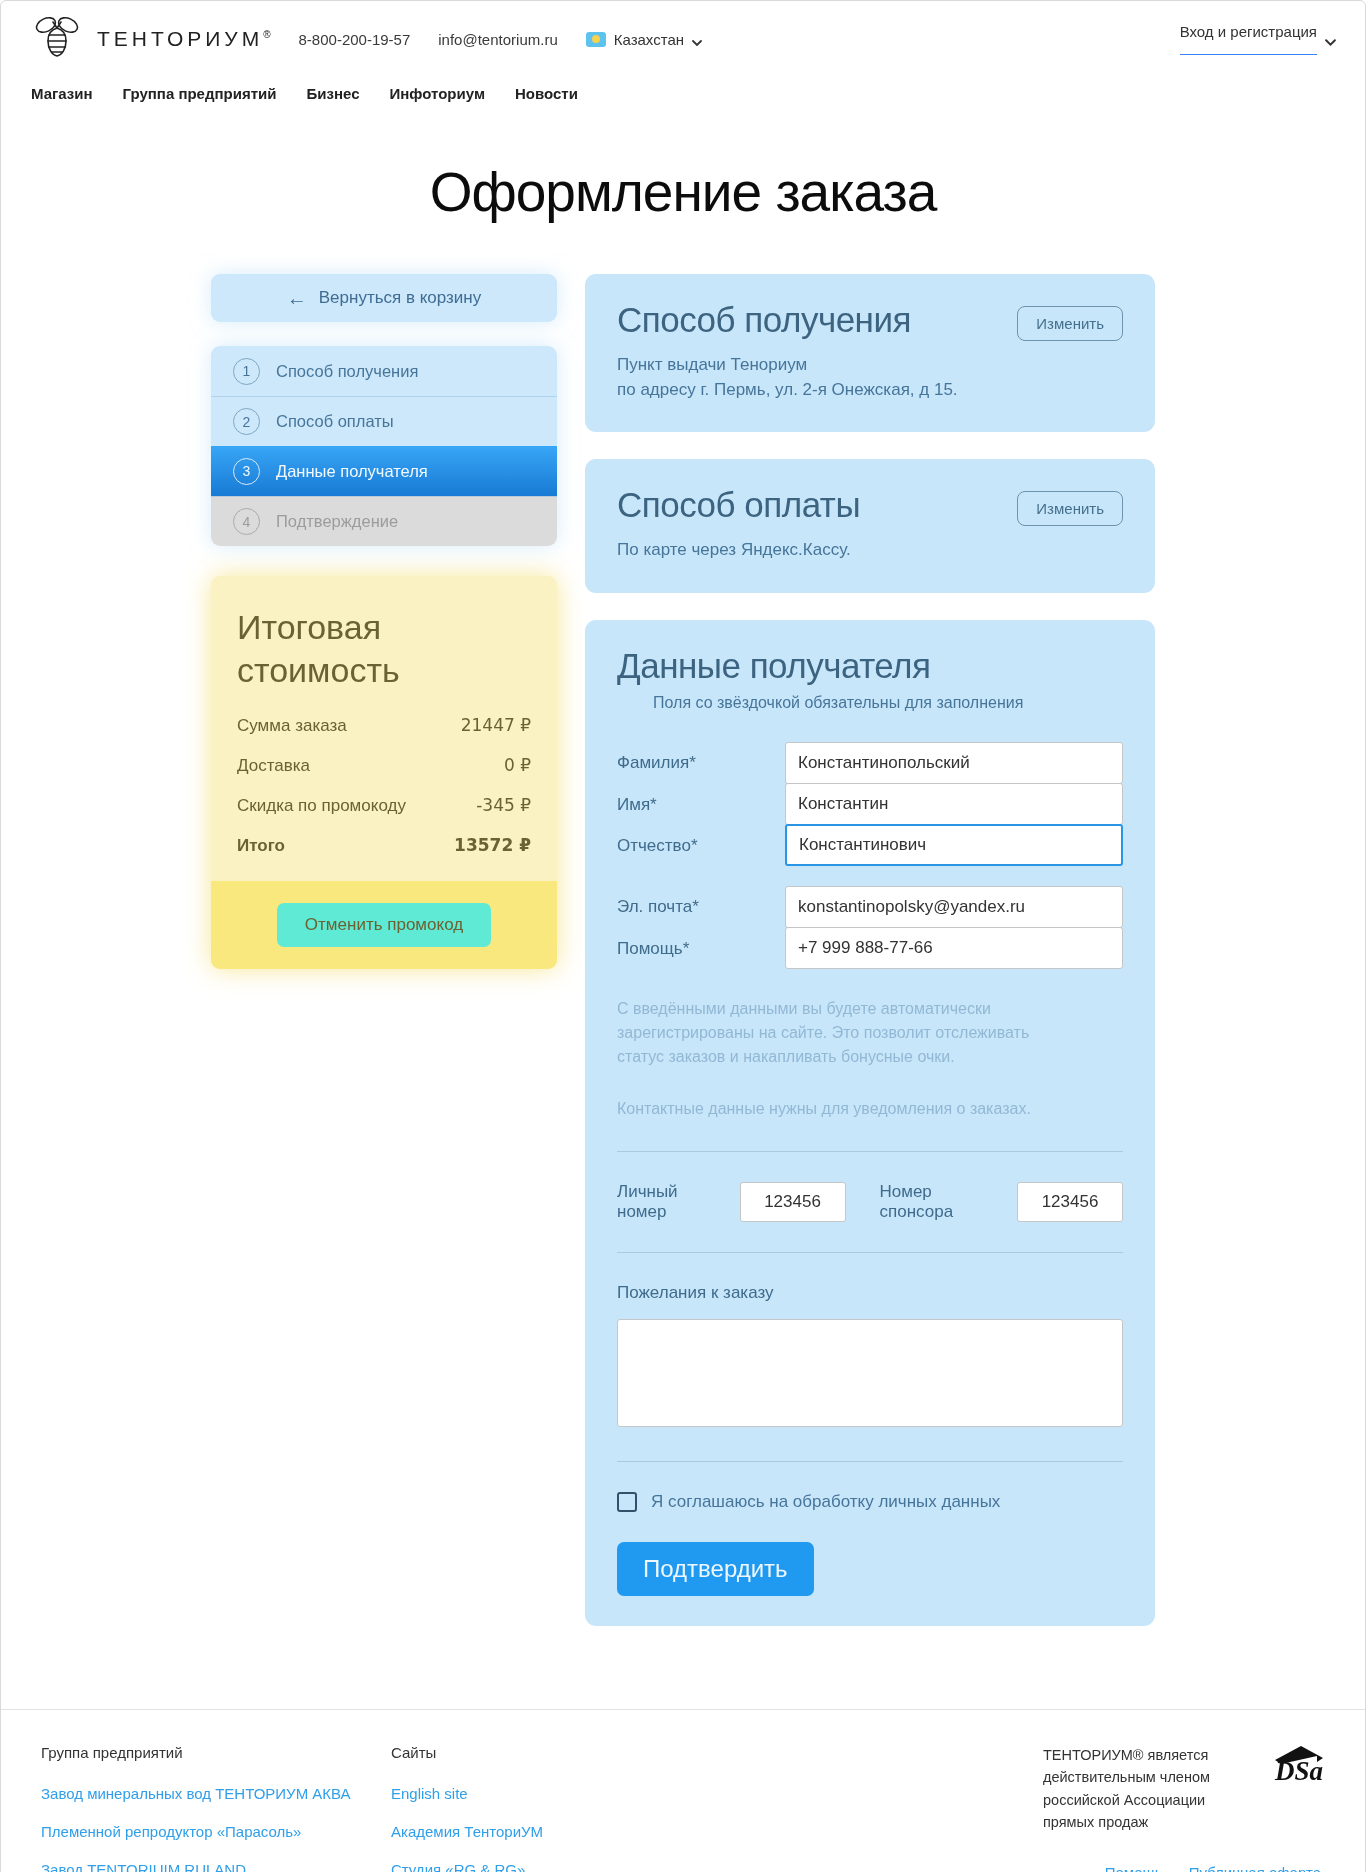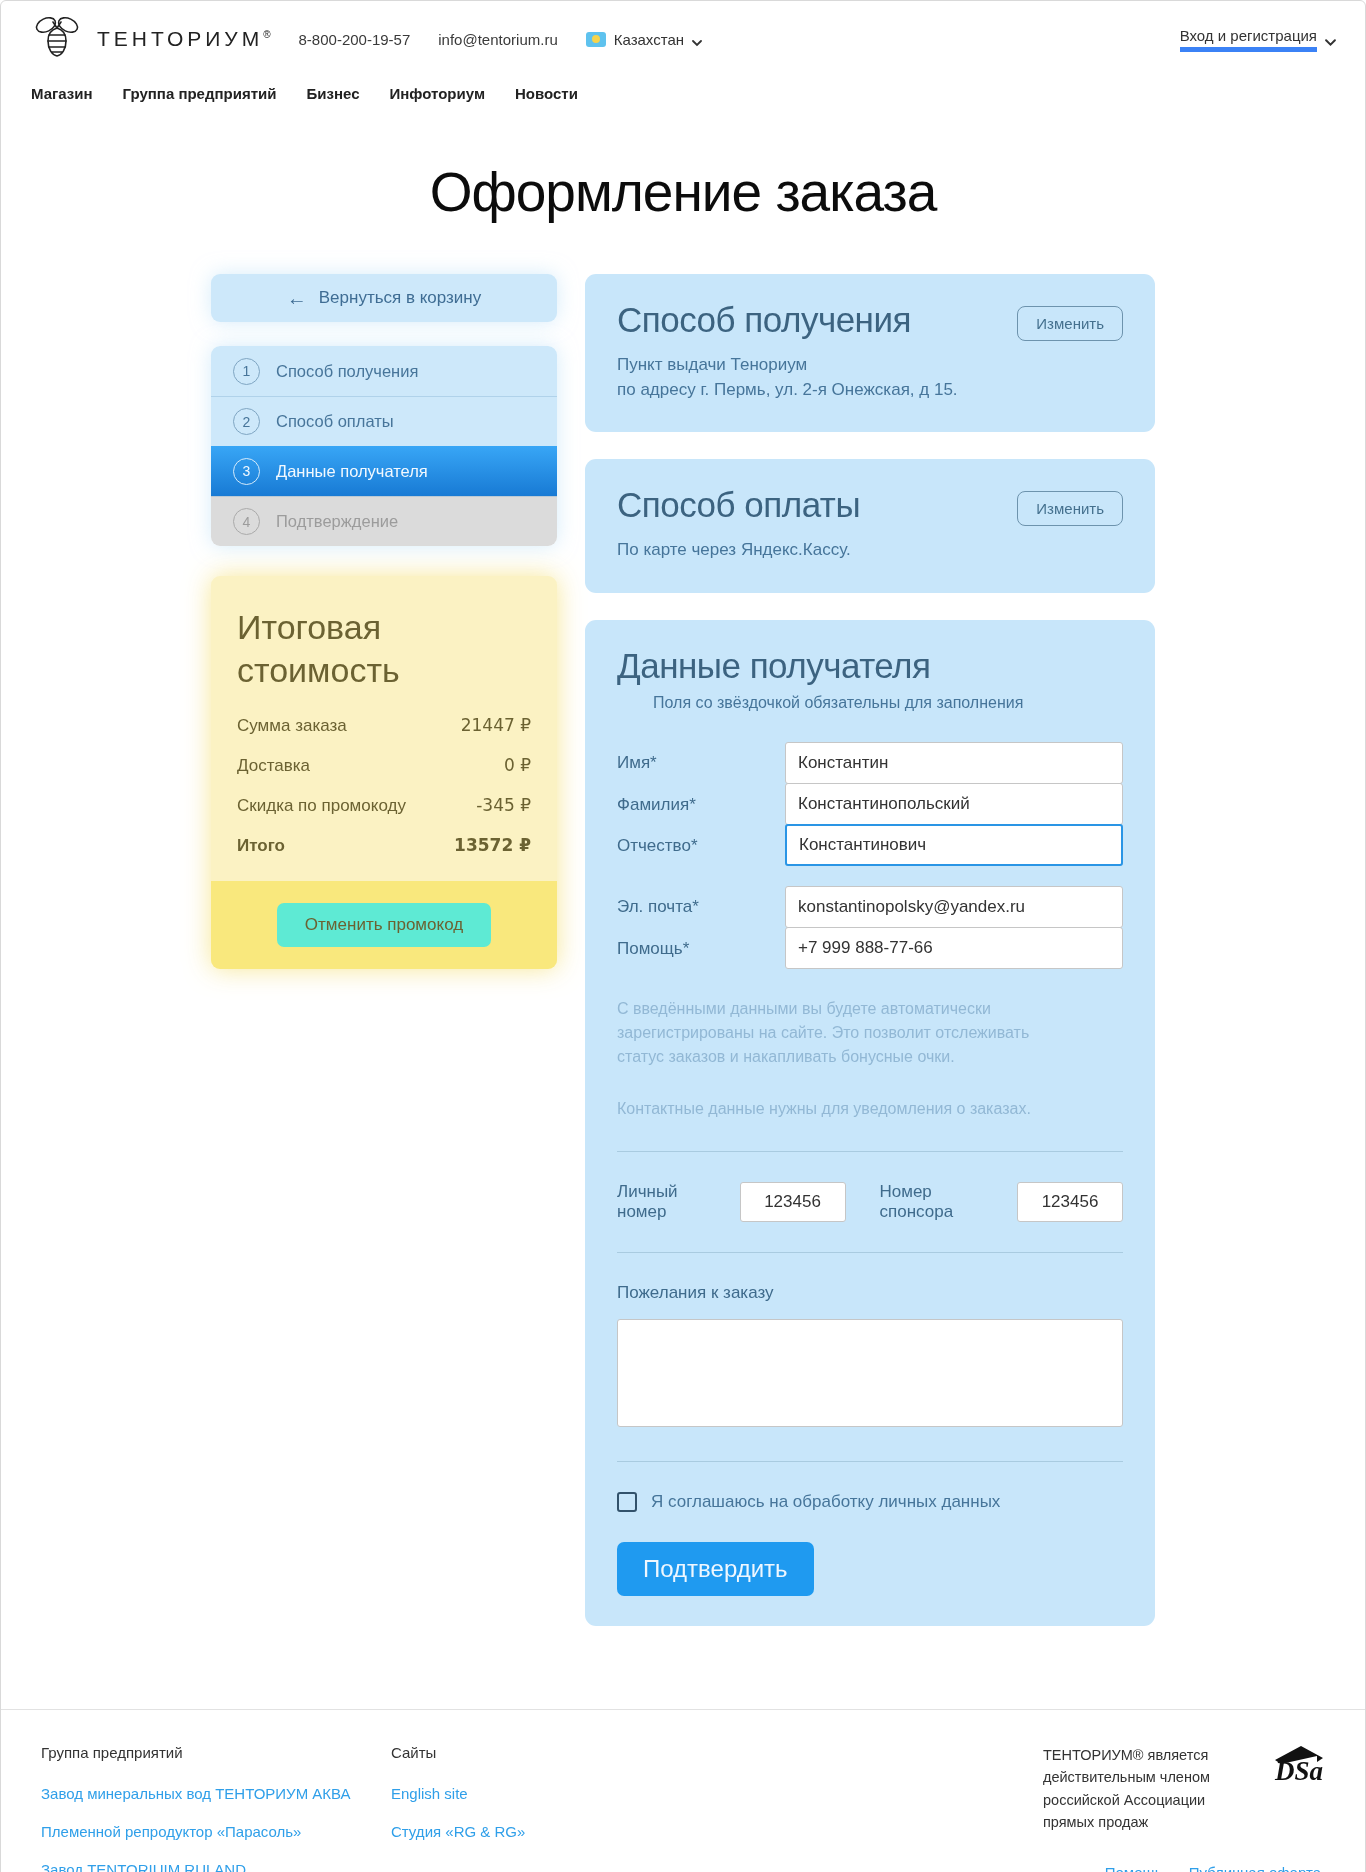--- a/index.html
+++ b/index.html
@@ -21,21 +21,21 @@
   .brand { font-size:21px; letter-spacing:4px; color:#222; font-weight:500; }
   .brand sup { font-size:10px; letter-spacing:0; }
   .contact { font-size:15px; color:#3a3a3a; margin-left:28px; }
   .country { display:flex; align-items:center; gap:8px; margin-left:28px; cursor:pointer; }
   .flag { width:20px; height:15px; border-radius:3px; background:#5ec2ee; position:relative; }
   .flag::after { content:""; position:absolute; left:50%; top:50%; width:8px; height:8px; margin:-4px 0 0 -4px;
     border-radius:50%; background:#f6d34b; }
   .country-name { font-size:15px; color:#333; }
   .chev { width:10px; height:10px; display:inline-block; }
   .login { margin-left:auto; font-size:15px; color:#333; display:flex; align-items:center; gap:8px; cursor:pointer; }
-  .login .login-text { border-bottom:5px solid #3b82f6; padding-bottom:3px; }
+  .login .login-text { border-bottom:1px solid #3b82f6; padding-bottom:14px; }
   .nav { display:flex; gap:30px; margin-top:22px; padding-bottom:16px; }
   .nav-item { font-size:15px; font-weight:700; color:#222; cursor:pointer; }
   
   h1.page-title {
     text-align:center; font-size:55px; font-weight:200; color:#0c0c0c;
     margin:42px 0 50px 0; letter-spacing:-1px;
   }
   
   .main { width:944px; margin:0 auto; display:flex; gap:28px; align-items:flex-start; }
   .sidebar { width:346px; flex:none; }
@@ -261,26 +261,26 @@
           <div>По карте через Яндекс.Кассу.</div>
         </div>
       </div>
 
       <div class="card">
         <div class="card-title">Данные получателя</div>
         <div class="form-subtitle">Поля со звёздочкой обязательны для заполнения</div>
 
         <div class="form-rows">
           <div class="form-row">
+            <span class="flabel">Фамилия*</span>
+            <input class="finput" type="text" value="Константинопольский" style="">
+          </div>
+          <div class="form-row">
             <span class="flabel">Имя*</span>
             <input class="finput" type="text" value="Константин" style="">
-          </div>
-          <div class="form-row">
-            <span class="flabel">Фамилия*</span>
-            <input class="finput" type="text" value="Константинопольский" style="">
           </div>
           <div class="form-row">
             <span class="flabel">Отчество*</span>
             <input class="finput focused" type="text" value="Константинович" style="">
           </div>
           <div class="gap20"></div>
           <div class="form-row">
             <span class="flabel">Эл. почта*</span>
             <input class="finput" type="text" value="konstantinopolsky@yandex.ru" style="">
           </div>
@@ -324,20 +324,21 @@
     <div class="fcol1">
       <div class="fcol-head">Группа предприятий</div>
       <a class="flink">Завод минеральных вод ТЕНТОРИУМ АКВА</a>
       <a class="flink">Племенной репродуктор «Парасоль»</a>
       <a class="flink">Завод TENTORIUIM RULAND</a>
 
     </div>
     <div class="fcol2">
       <div class="fcol-head">Сайты</div>
       <a class="flink">English site</a>
+      <a class="flink">Академия ТенториУМ</a>
       <a class="flink">Студия «RG &amp; RG»</a>
     </div>
     <div class="fcol3">
       <div class="fcol3-top">
         <div class="assoc-text">ТЕНТОРИУМ® является действительным членом российской Ассоциации прямых продаж</div>
         <span class="dsa">
           <svg width="54" height="46" viewBox="0 0 54 46">
             <path d="M4 16 L30 2 L52 14 L46 18 L46 12 L10 20 Z" fill="#111"></path>
             <text x="4" y="36" font-family="Liberation Serif, serif" font-size="27" font-weight="bold" font-style="italic" fill="#111">DSa</text>
           </svg>

